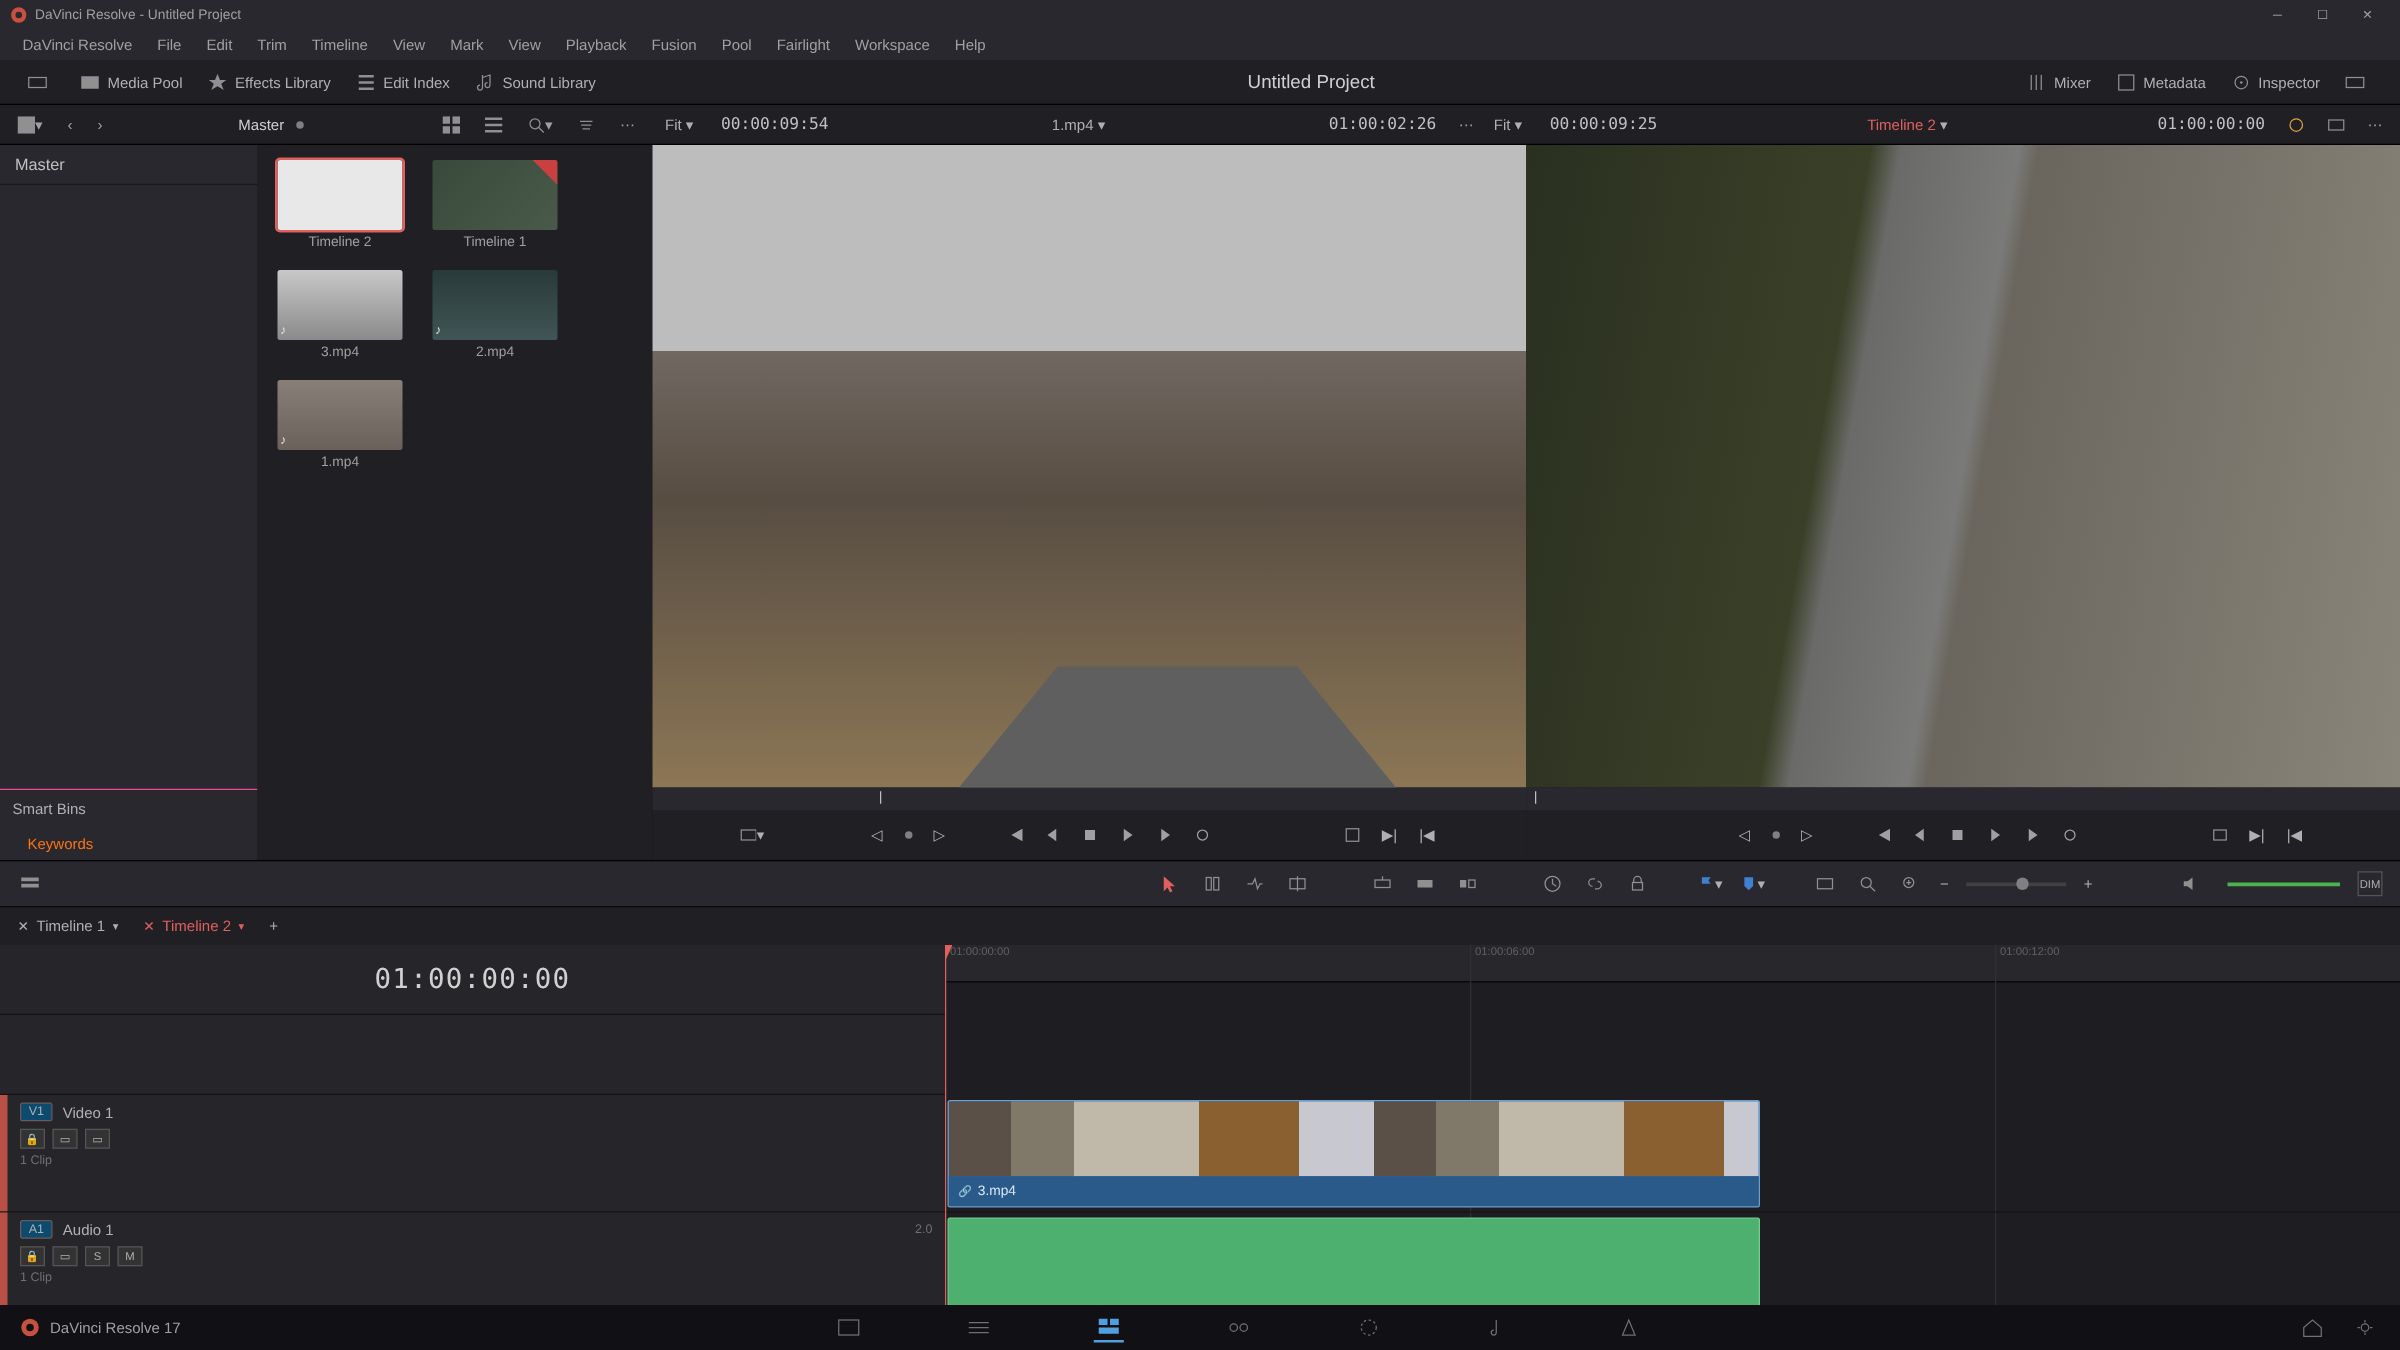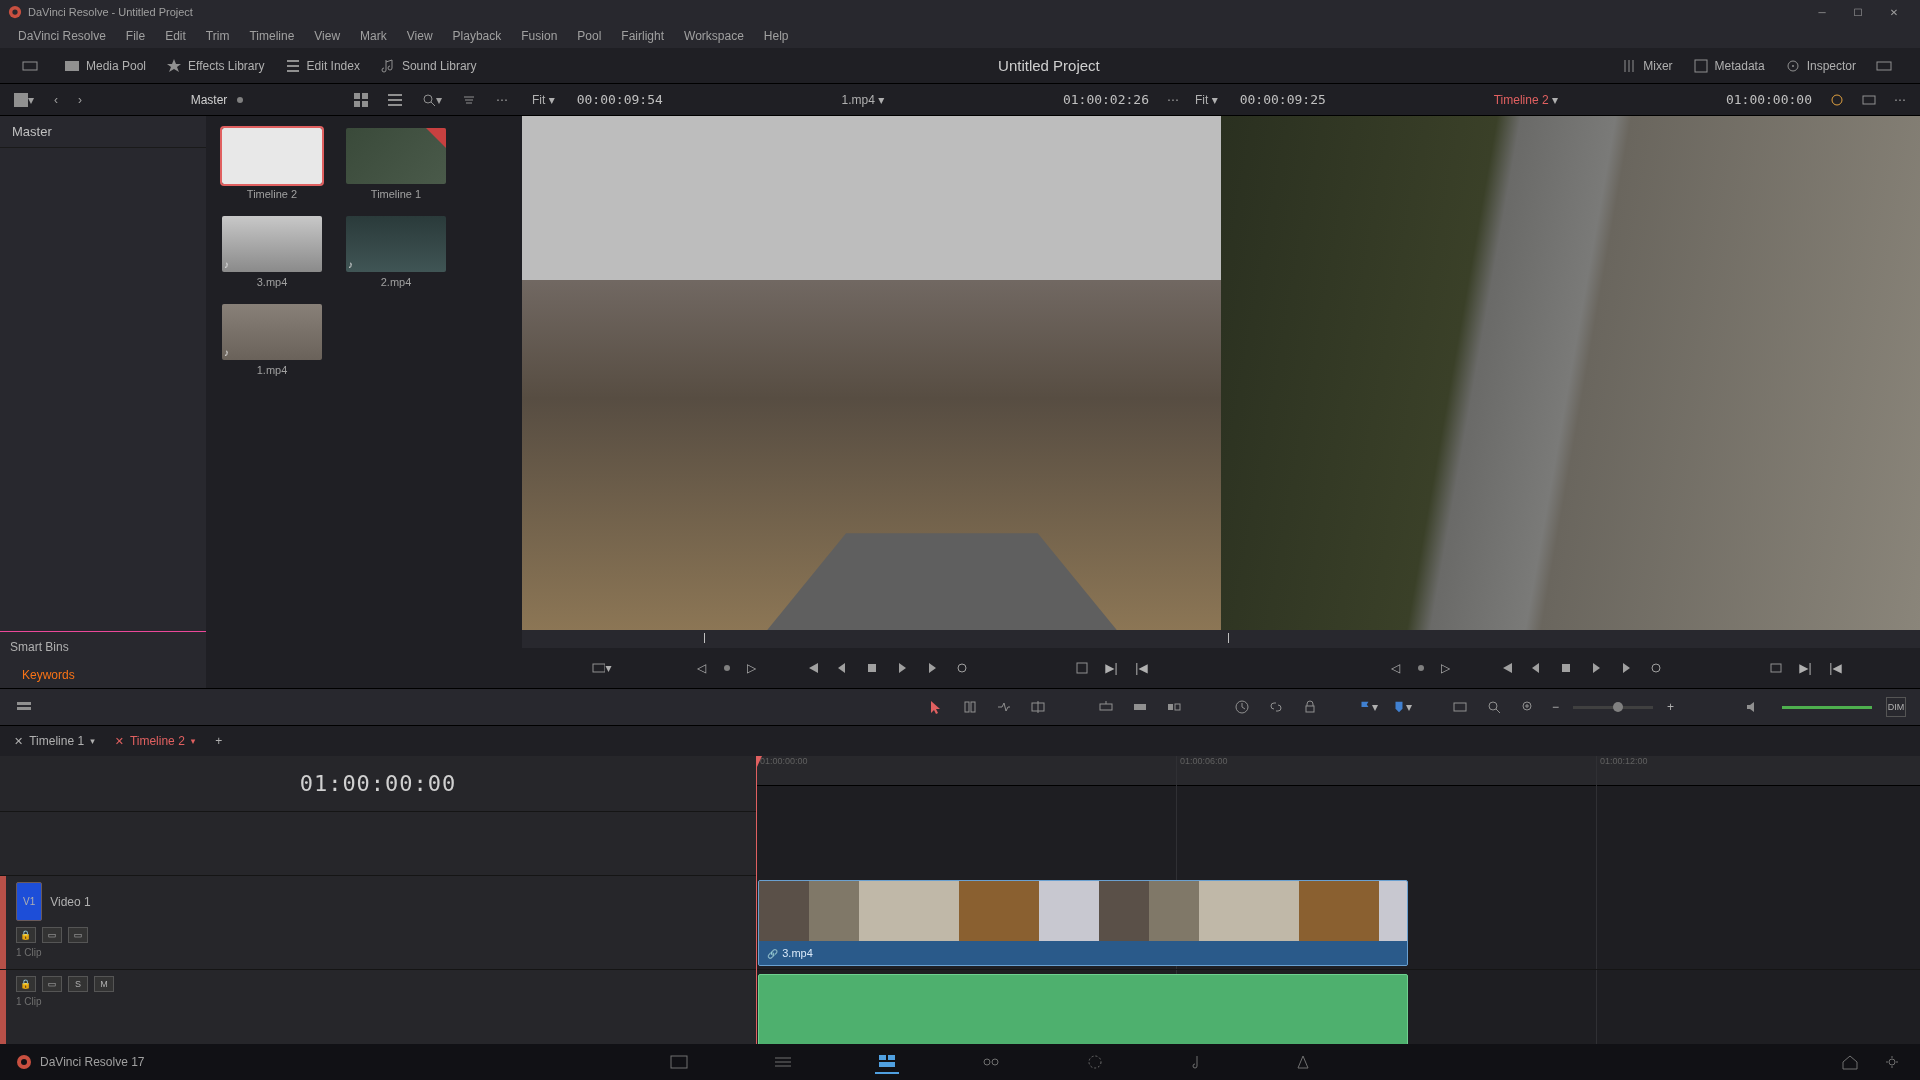--- a/index.html
+++ b/index.html
@@ -86,21 +86,21 @@
 
 .tl-body { display: flex; height: 336px; background: #1e1e22; }
 .tl-left { width: 756px; background: #26262a; display: flex; flex-direction: column; }
 .tl-right { flex: 1; position: relative; background: #1e1e22; overflow: hidden; }
 .tl-tc-row { height: 56px; display:flex; align-items:center; justify-content:center; color:#d0d0d0; font-family: monospace; font-size: 22px; letter-spacing: 1px; border-bottom: 1px solid #151515;}
 .tl-gap-row { height: 64px; border-bottom: 1px solid #151515; }
 .track-head { height: 94px; border-bottom: 1px solid #151515; display:flex; }
 .track-head .accent { width: 6px; background: #b85048; }
 .track-head .body { flex:1; padding: 6px 10px; }
 .track-head .row1 { display:flex; align-items:center; gap:8px; margin-bottom: 6px; }
-.track-badge { background:#1d4ed8; border:1px solid #6a5a5a; padding: 13px 6px; font-size: 10px; border-radius: 2px; }
+.track-badge { background:#0c4a6e; border:1px solid #6a5a5a; padding: 1px 6px; font-size: 10px; border-radius: 2px; }
 .track-btns { display:flex; gap: 6px; }
 .sq-btn { width:20px; height:16px; border:1px solid #555; background:#333; font-size: 9px; display:flex; align-items:center; justify-content:center; }
 .clip-count { color:#707070; font-size:10px; margin-top:4px; }
 
 .ruler { height: 30px; background: #28282c; border-bottom: 1px solid #000; position: relative; }
 .ruler-tick { position:absolute; top:0; font-size:9px; color:#606060; }
 .ruler-line { position:absolute; top:20px; bottom:0; width:1px; background:#3a3a3a; }
 .ruler-line.tall { top:0; height:336px; background:#303034; }
 .playhead { position:absolute; top:0; bottom:0; width:1px; background:#e06060; left:0; z-index:10; }
 .playhead::before { content:''; position:absolute; top:0; left:-5px; width:11px; height:12px; background:#e06060; clip-path: polygon(0 0,100% 0,50% 100%); }
@@ -565,20 +565,25 @@
           <div class="sq-btn">🔒</div>
           <div class="sq-btn">▭</div>
           <div class="sq-btn">▭</div>
         </div>
         <div class="clip-count">1 Clip</div>
       </div>
     </div>
     <div class="track-head">
       <div class="accent"></div>
       <div class="body">
+        <div class="row1">
+          <span class="track-badge">A1</span>
+          <span>Audio 1</span>
+          <span style="margin-left:auto;color:#707070;font-size:10px">2.0</span>
+        </div>
         <div class="track-btns">
           <div class="sq-btn">🔒</div>
           <div class="sq-btn">▭</div>
           <div class="sq-btn">S</div>
           <div class="sq-btn">M</div>
         </div>
         <div class="clip-count">1 Clip</div>
       </div>
     </div>
   </div>

